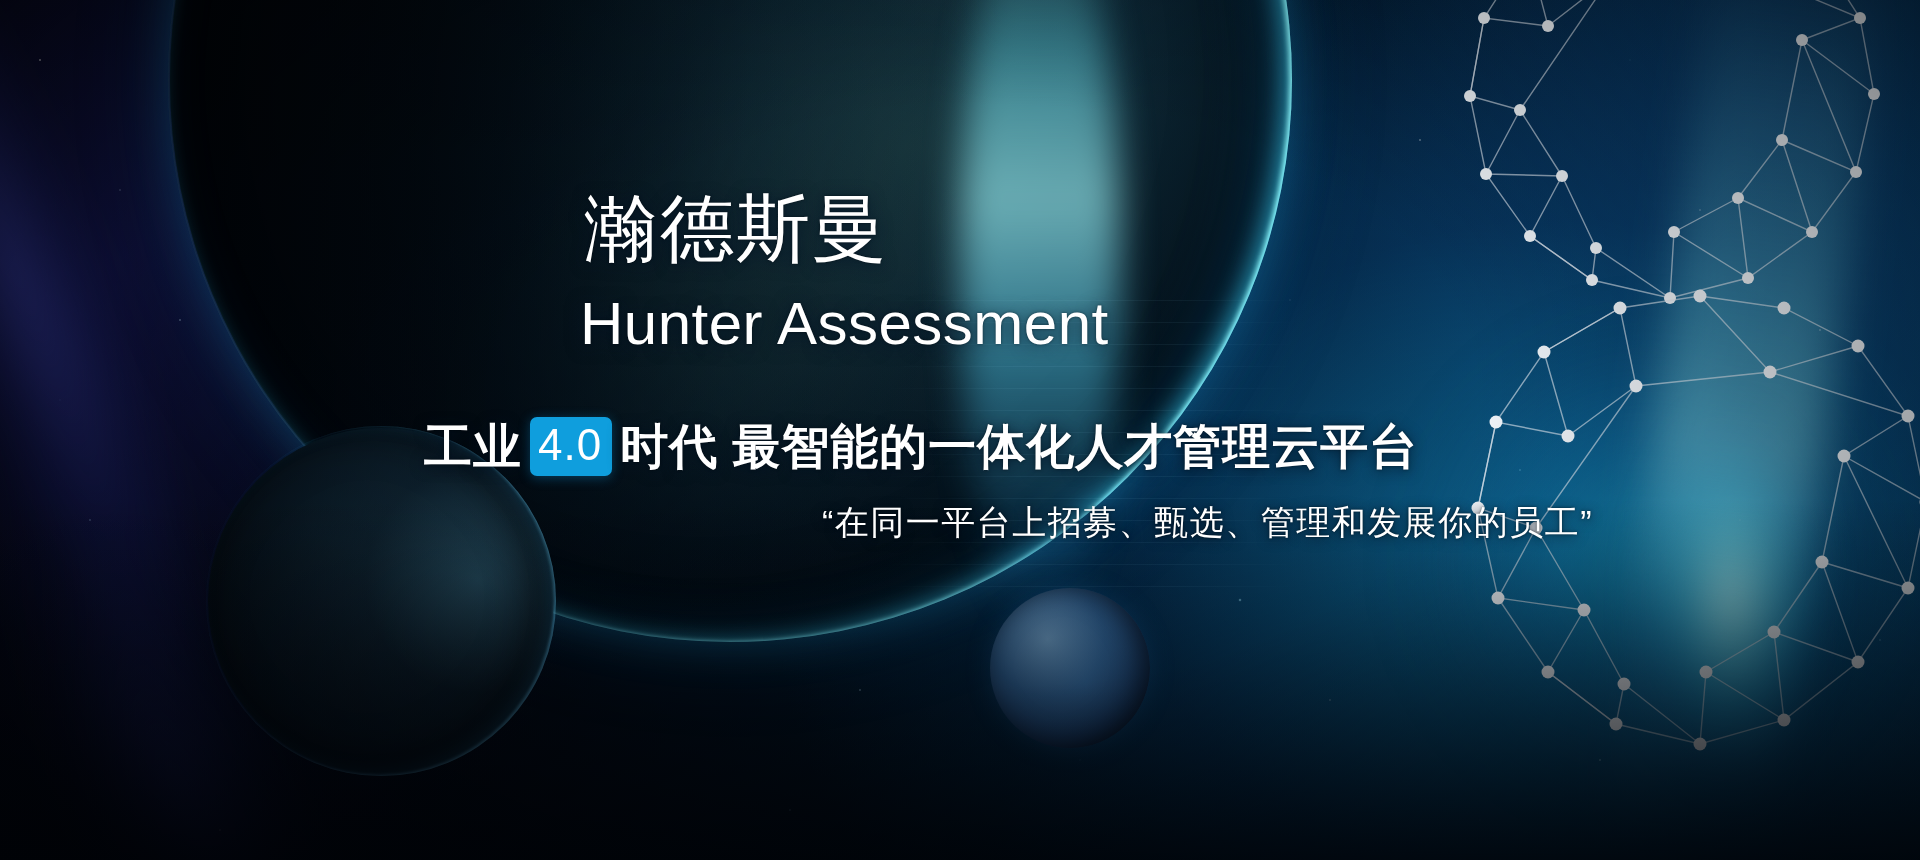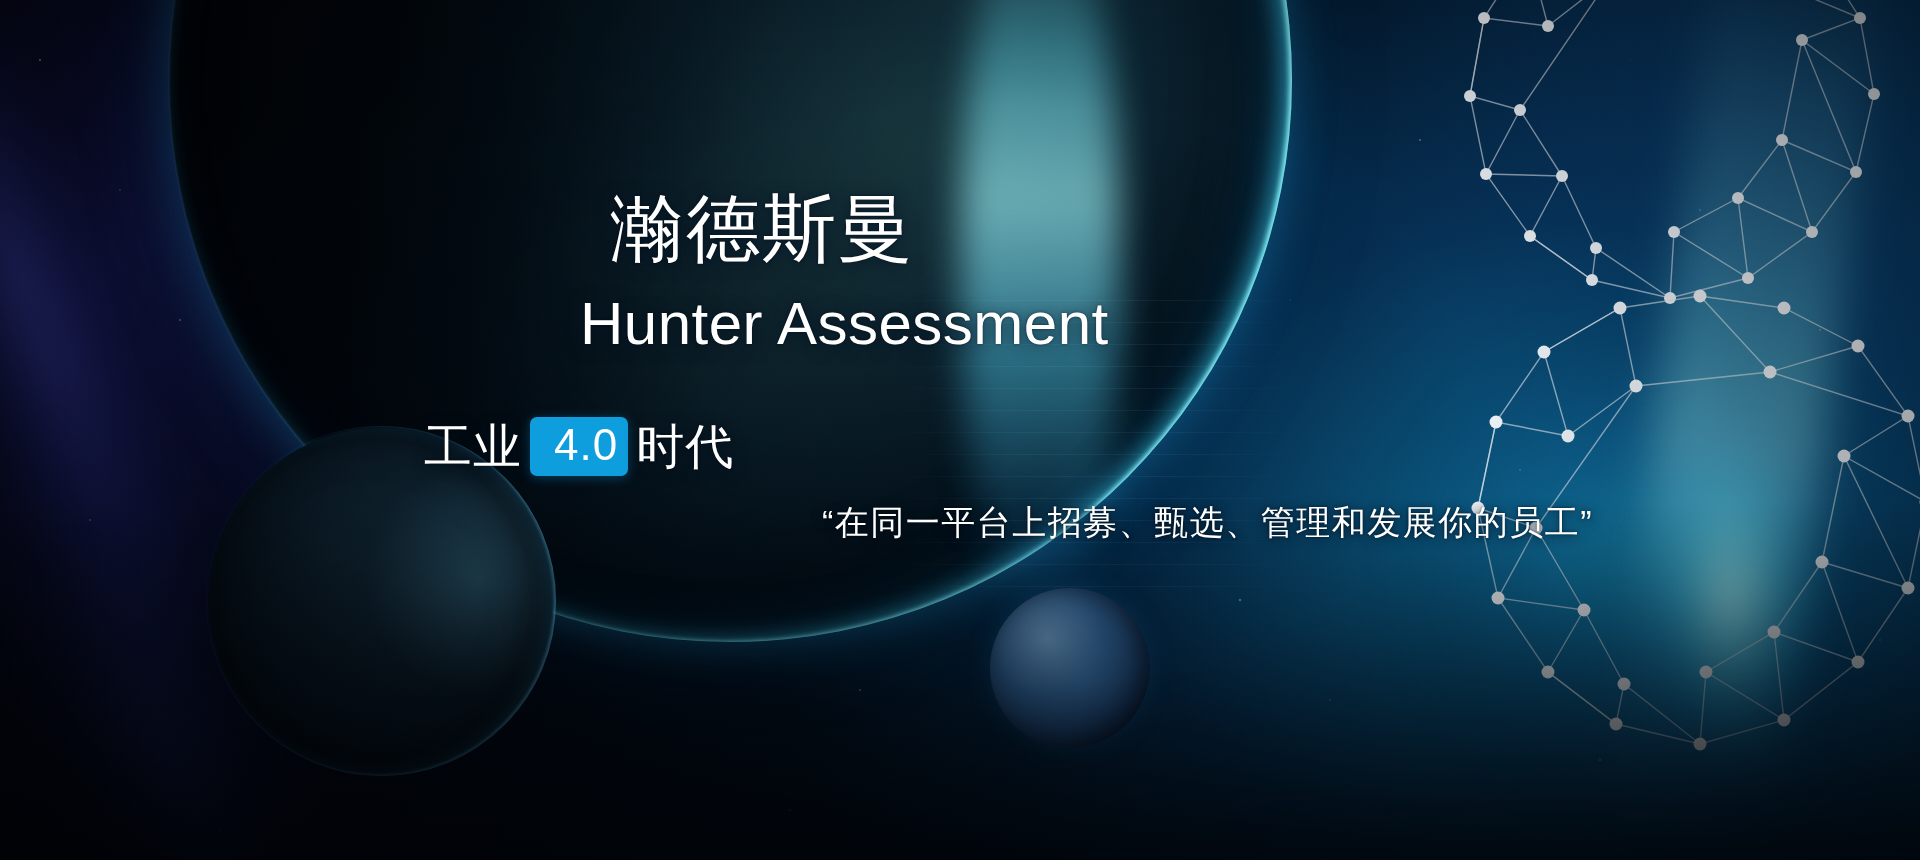--- a/index.html
+++ b/index.html
@@ -236,21 +236,20 @@
   .cn-brand {
     position:absolute;
     left:584px; top:190px;
     font-size:74px;
     line-height:1.06;
     font-weight:400;
     letter-spacing:2px;
     color:#ffffff;
     text-shadow:0 2px 16px rgba(0,18,40,0.75), 0 0 3px rgba(0,0,0,0.5);
     white-space:nowrap;
-    margin-left:26px;
   }
   .en-brand {
     position:absolute;
     left:580px; top:290px;
     font-size:60px;
     line-height:1.12;
     font-weight:400;
     letter-spacing:0.5px;
     color:#ffffff;
     text-shadow:0 2px 18px rgba(0,18,40,0.78), 0 0 3px rgba(0,0,0,0.5);
@@ -262,31 +261,31 @@
     display:flex;
     align-items:center;
     font-size:48px;
     line-height:1;
     font-weight:400;
     letter-spacing:1px;
     color:#ffffff;
     text-shadow:0 2px 14px rgba(0,16,34,0.80), 0 0 3px rgba(0,0,0,0.55);
     white-space:nowrap;
   }
-  .tagline-main .seg { display:inline-block; }
+  .tagline-main .seg { display:inline-block;font-weight:bold; }
   .badge-40 {
     display:inline-flex;
     align-items:center;
     justify-content:center;
     background:#0f9edd;
     color:#ffffff;
     font-size:44px;
     font-weight:400;
     line-height:1;
-    padding:6px 10px 9px 24px;
+    padding:6px 10px 9px 8px;
     border-radius:7px;
     margin:0 8px;
     text-shadow:none;
     box-shadow:0 2px 12px rgba(10,120,180,0.45);
   }
   .tagline-sub {
     position:absolute;
     left:822px; top:505px;
     font-size:34px;
     line-height:1;
@@ -425,18 +424,19 @@
 
     <div class="cn-brand">瀚德斯曼</div>
 
     <div class="en-brand">Hunter Assessment</div>
 
     <div class="tagline-main">
       <span class="seg">工业</span>
       <span class="badge-40">4.0</span>
       <span class="seg">时代</span>
       <span class="seg" style="width:14px"></span>
+      <span class="seg">最智能的一体化人才管理云平台</span>
     </div>
 
     <div class="tagline-sub">“在同一平台上招募、甄选、管理和发展你的员工”</div>
 
   </div>
 </div>
 
 </body></html>

